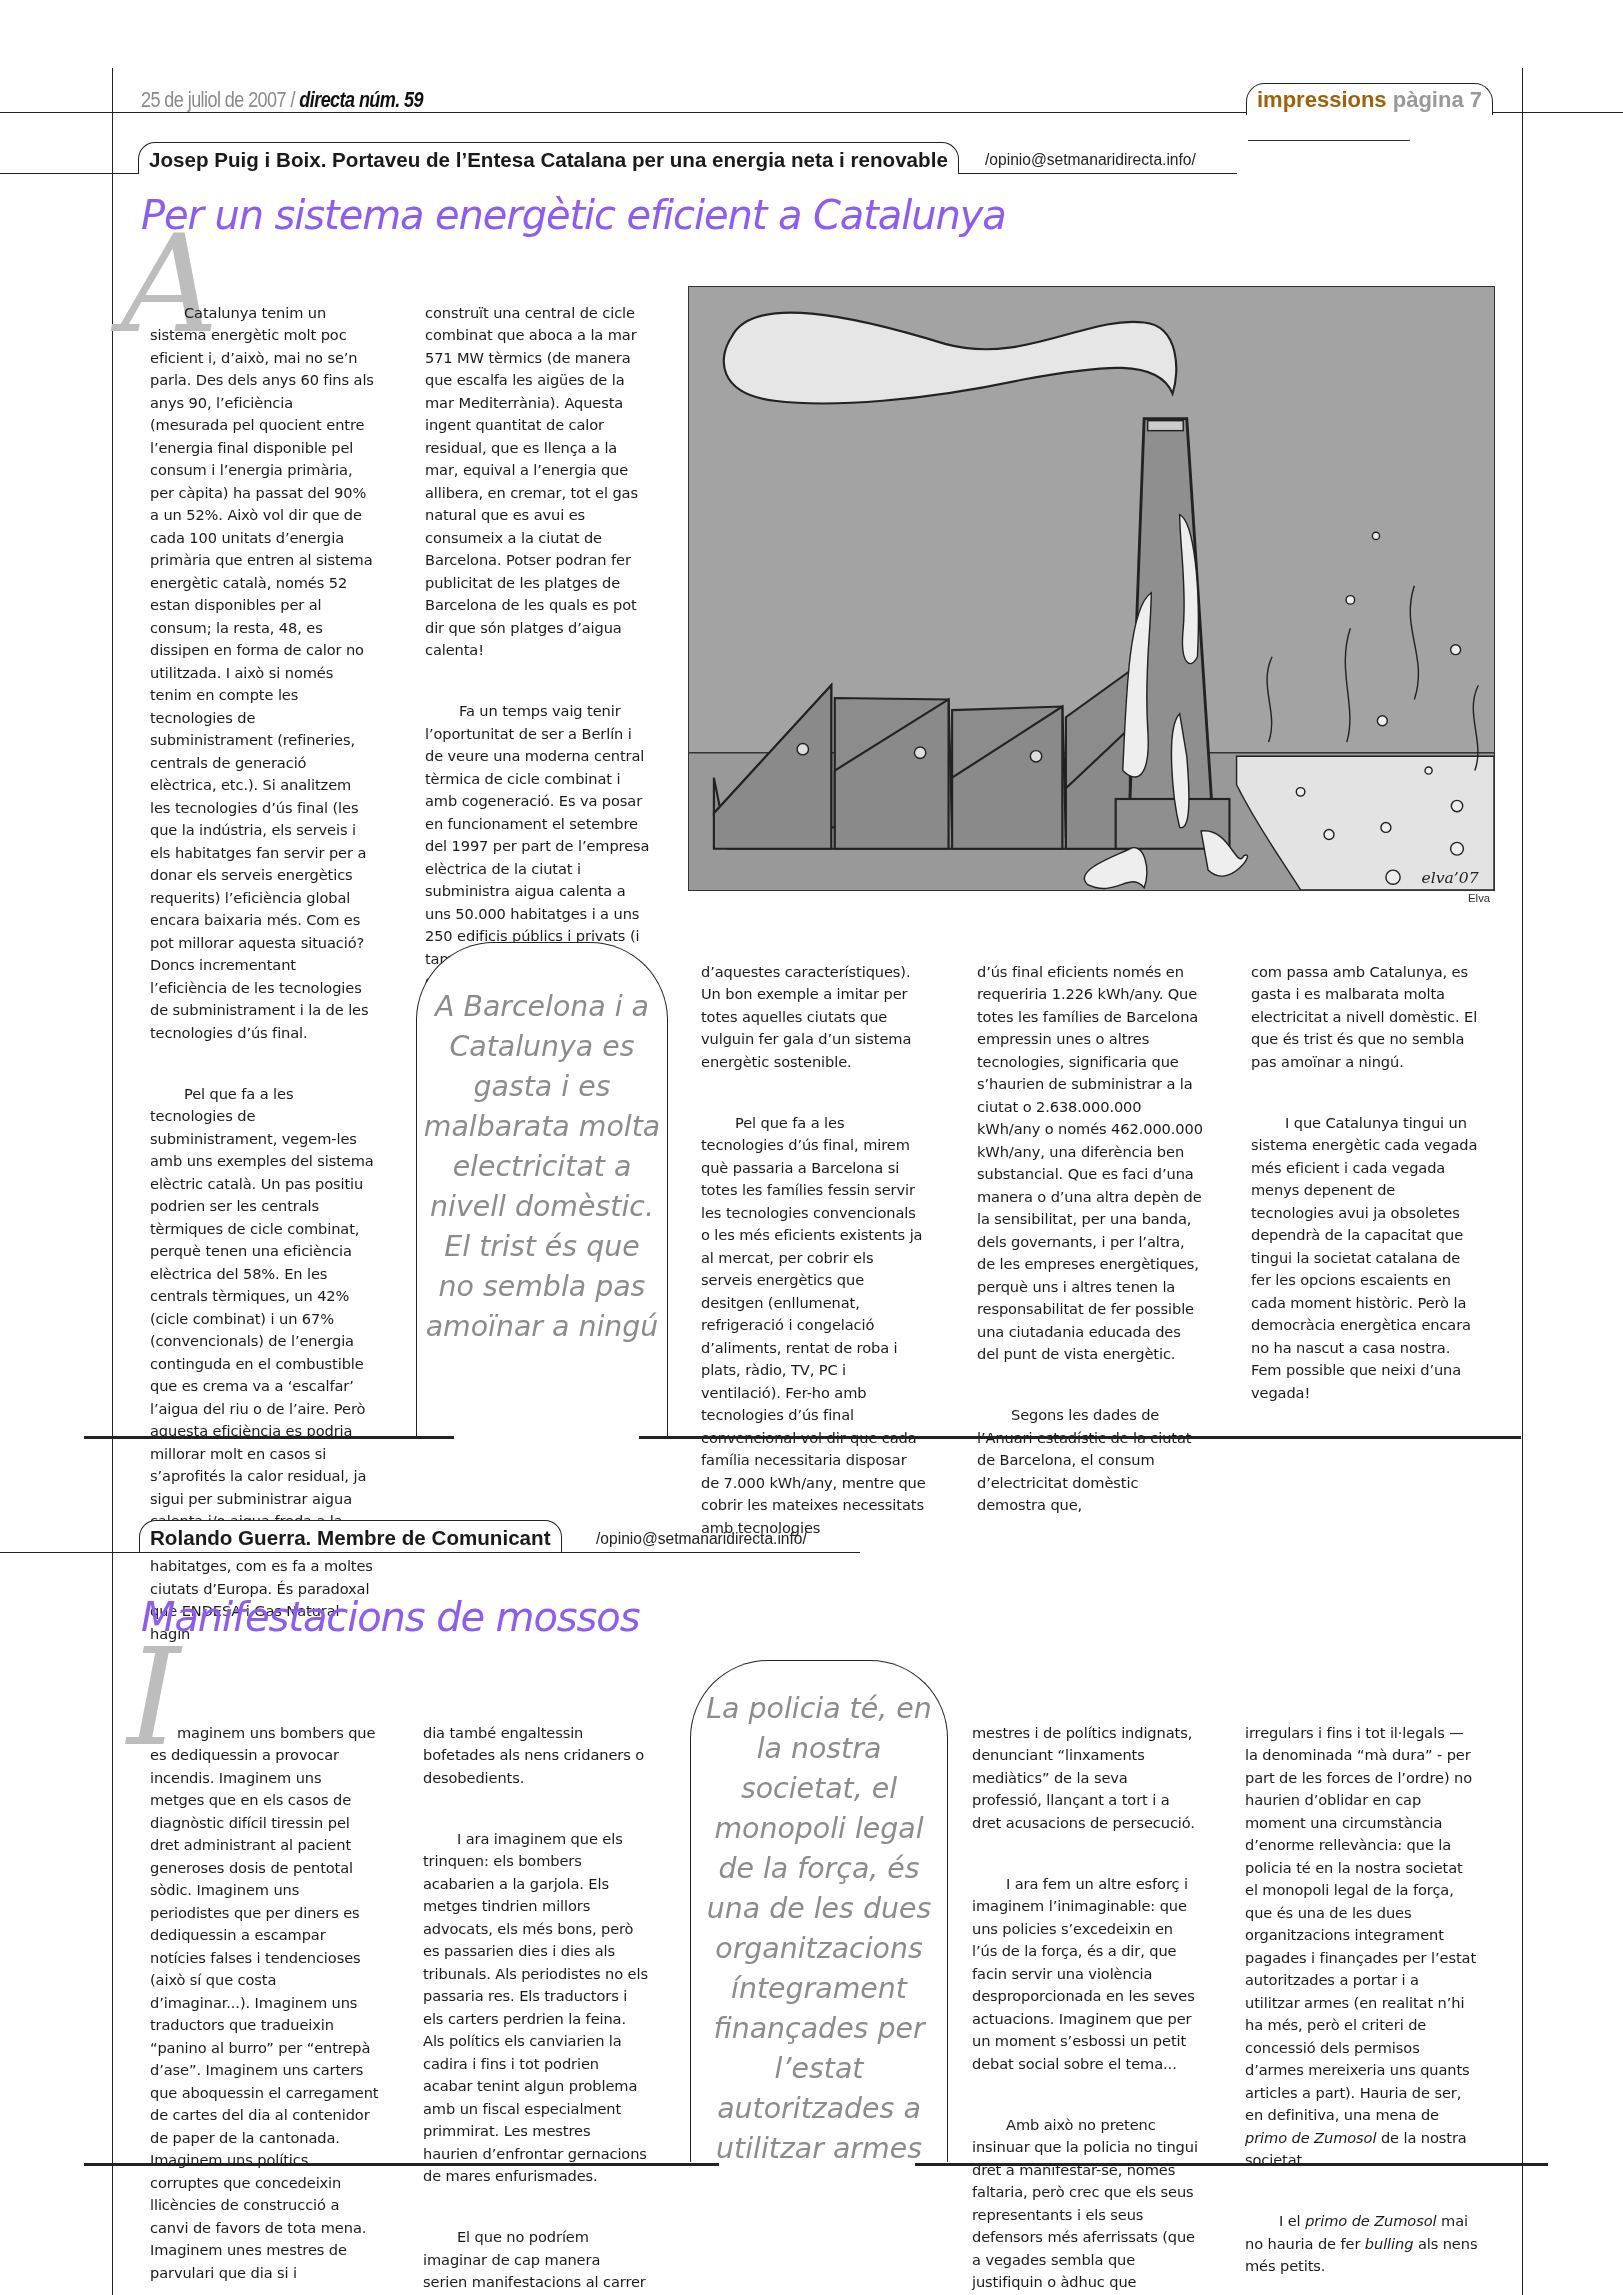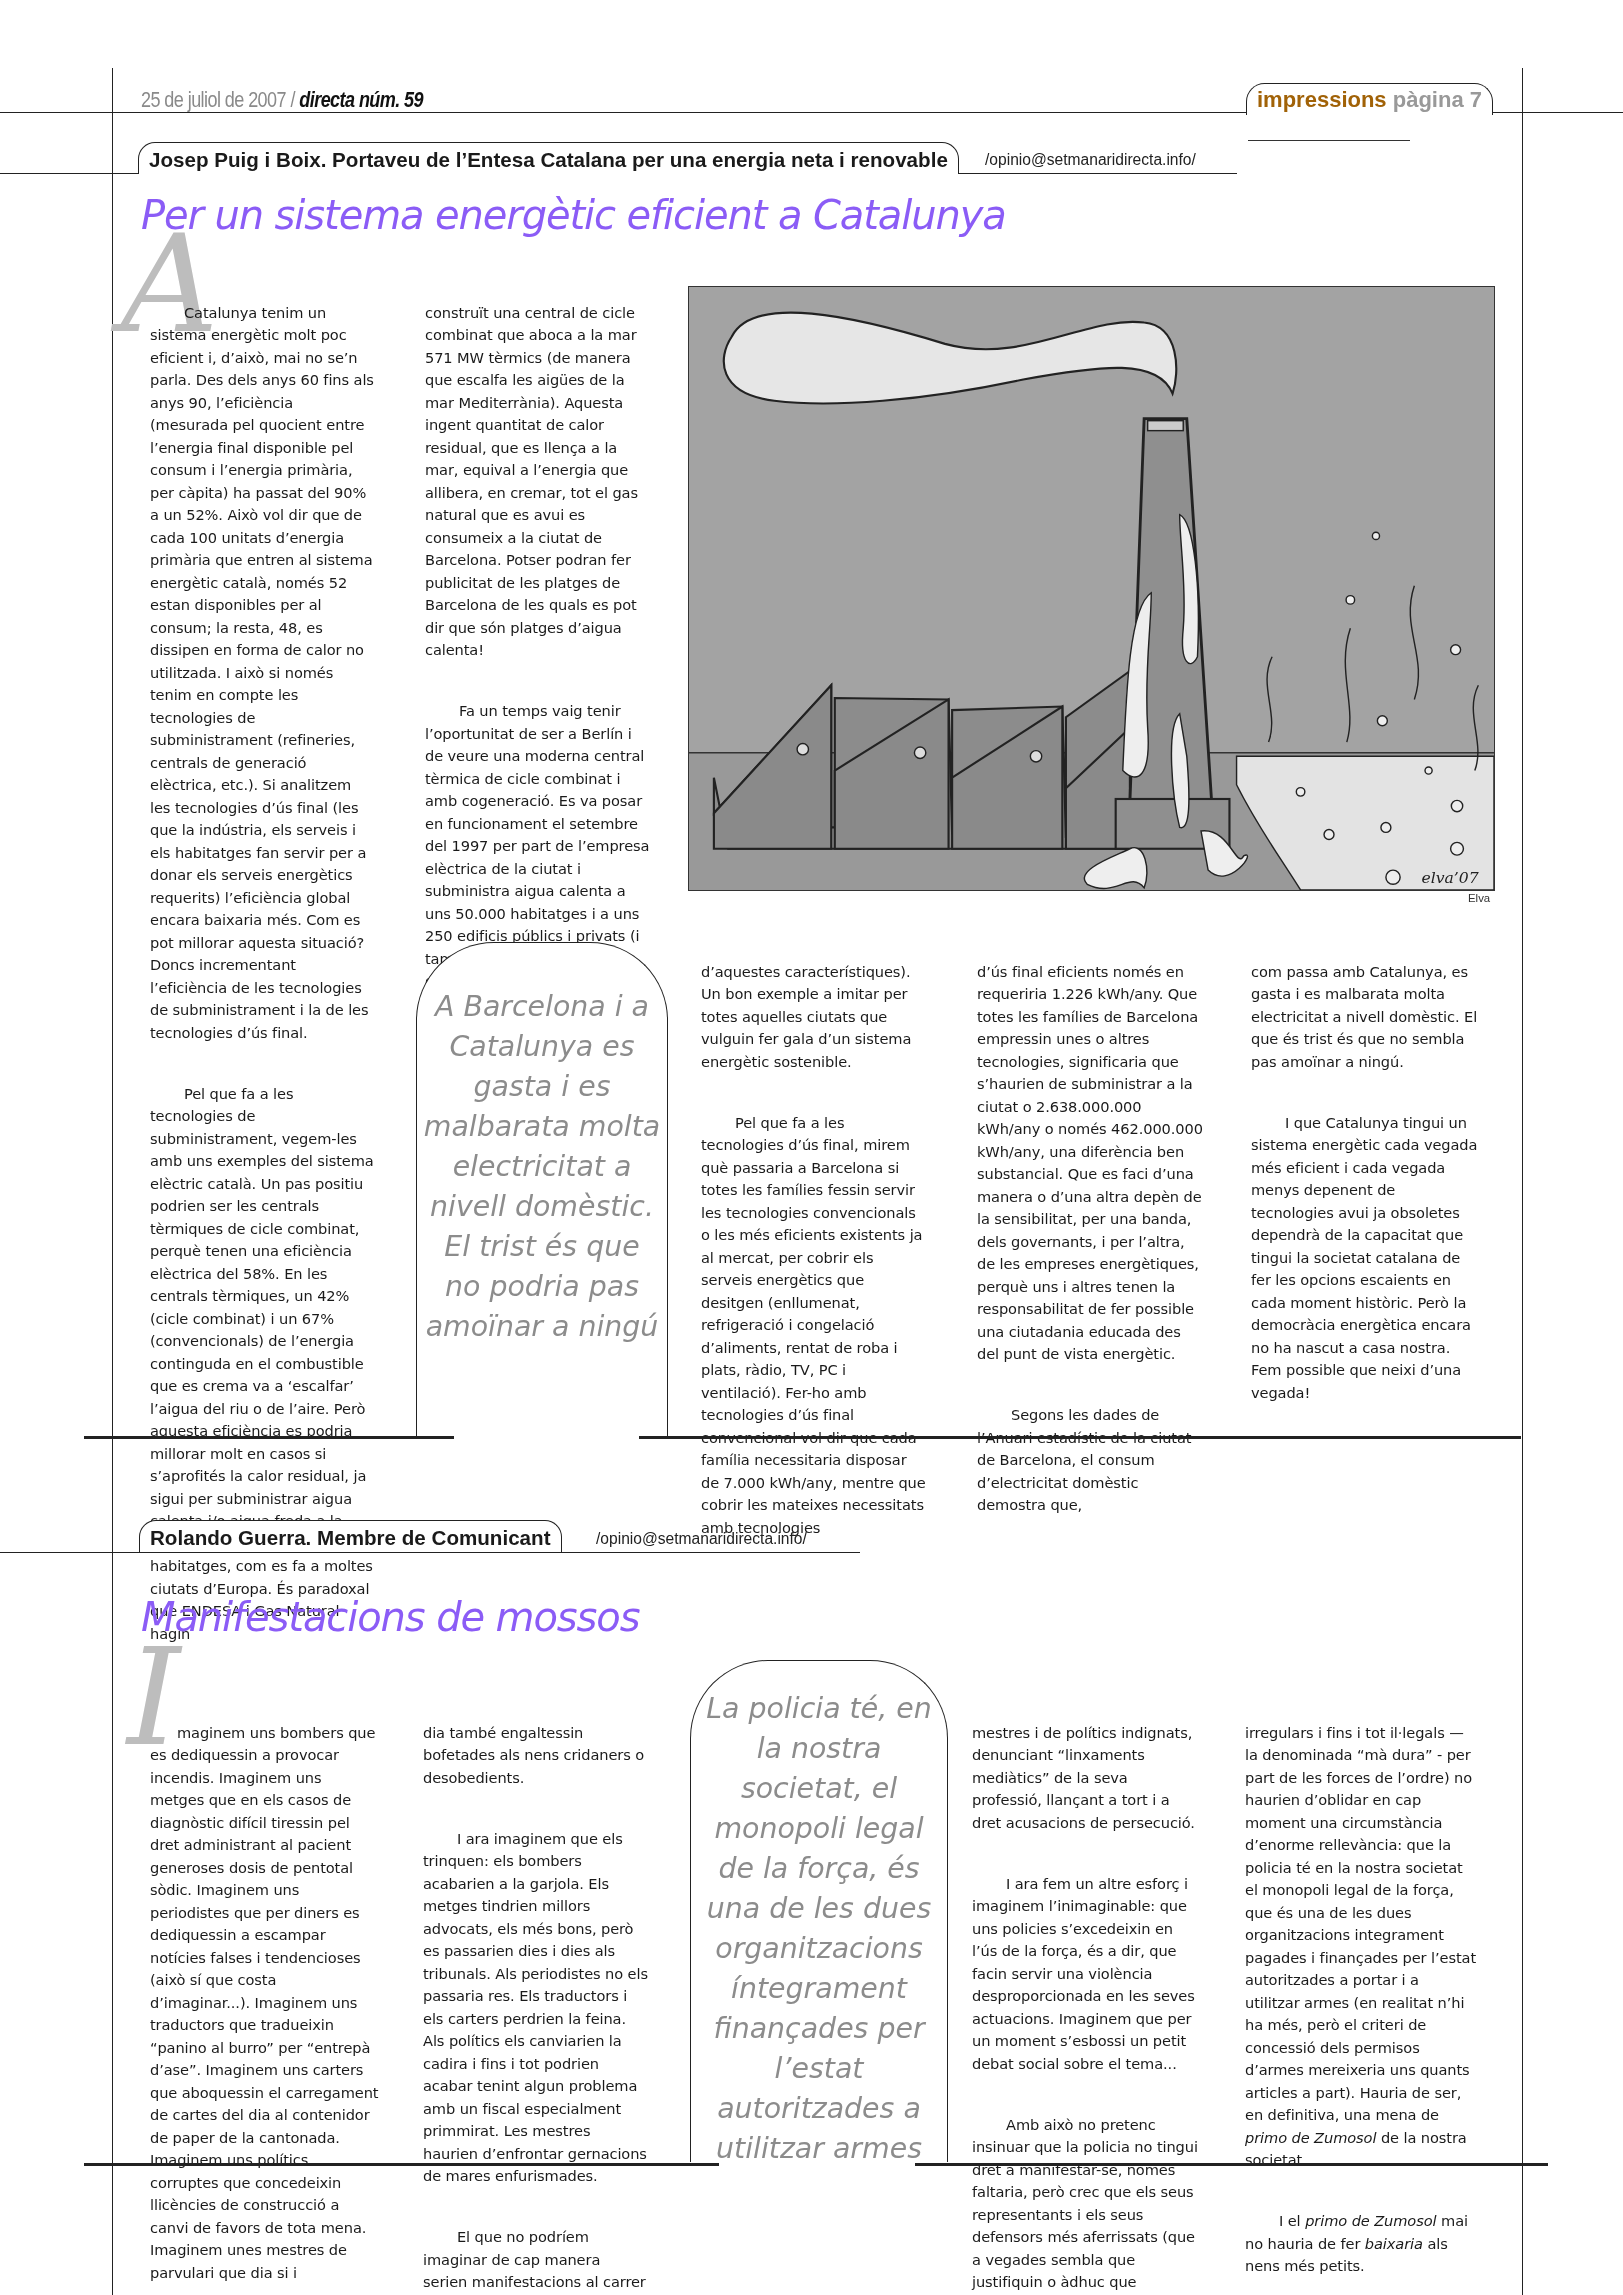--- a/index.html
+++ b/index.html
@@ -143,21 +143,21 @@
   <div class="col" style="left:969px; top:930px; width:242px;">
     <p>d’ús final eficients només en requeriria 1.226 kWh/any. Que totes les famílies de Barcelona empressin unes o altres tecnologies, significaria que s’haurien de subministrar a la ciutat o 2.638.000.000 kWh/any o només 462.000.000 kWh/any, una diferència ben substancial. Que es faci d’una manera o d’una altra depèn de la sensibilitat, per una banda, dels governants, i per l’altra, de les empreses energètiques, perquè uns i altres tenen la responsabilitat de fer possible una ciutadania educada des del punt de vista energètic.</p>
     <p class="ind">Segons les dades de l’Anuari estadístic de la ciutat de Barcelona, el consum d’electricitat domèstic demostra que,</p>
   </div>
   <div class="col" style="left:1243px; top:930px; width:245px;">
     <p>com passa amb Catalunya, es gasta i es malbarata molta electricitat a nivell domèstic. El que és trist és que no sembla pas amoïnar a ningú.</p>
     <p class="ind">I que Catalunya tingui un sistema energètic cada vegada més eficient i cada vegada menys depenent de tecnologies avui ja obsoletes dependrà de la capacitat que tingui la societat catalana de fer les opcions escaients en cada moment històric. Però la democràcia energètica encara no ha nascut a casa nostra. Fem possible que neixi d’una vegada!</p>
   </div>
 
   <div class="pull" style="left:416px; top:942px; width:250px; height:496px;">
-    <div style="padding:44px 5.7px 0 5.7px;">A Barcelona i a Catalunya es gasta i es malbarata molta electricitat a nivell domèstic. El trist és que no podria pas amoïnar a ningú</div>
+    <div style="padding:44px 5.7px 0 5.7px;">A Barcelona i a Catalunya es gasta i es malbarata molta electricitat a nivell domèstic. El trist és que no sembla pas amoïnar a ningú</div>
   </div>
   <div class="hline" style="left:84px; top:1436px; width:370px; height:2.8px;"></div>
   <div class="hline" style="left:639px; top:1436px; width:882px; height:2.8px;"></div>
 </div>
 
 <div class="abs" style="left:0;top:0;width:0;height:0;">
   <div class="hline" style="left:0; top:1552px; width:860px; height:1.4px;"></div>
   <div class="abs byline" style="left:139px; top:1520px;">
     <span>Rolando Guerra. Membre de Comunicant</span>
   </div>
@@ -180,19 +180,19 @@
     <div style="padding:28.4px 4.3px 0 4.3px;">La policia té, en la nostra societat, el monopoli legal de la força, és una de les dues organitzacions íntegrament finançades per l’estat autoritzades a utilitzar armes</div>
   </div>
 
   <div class="col" style="left:964px; top:1691px; width:245px;">
     <p>mestres i de polítics indignats, denunciant “linxaments mediàtics” de la seva professió, llançant a tort i a dret acusacions de persecució.</p>
     <p class="ind">I ara fem un altre esforç i imaginem l’inimaginable: que uns policies s’excedeixin en l’ús de la força, és a dir, que facin servir una violència desproporcionada en les seves actuacions. Imaginem que per un moment s’esbossi un petit debat social sobre el tema...</p>
     <p class="ind">Amb això no pretenc insinuar que la policia no tingui dret a manifestar-se, només faltaria, però crec que els seus representants i els seus defensors més aferrissats (que a vegades sembla que justifiquin o àdhuc que fomentin comportaments</p>
   </div>
   <div class="col" style="left:1237px; top:1691px; width:249px;">
     <p><span>irregulars i fins i tot il·legals — la denominada “mà dura” - per part de les forces de l’ordre) no haurien d’oblidar en cap moment una circumstància d’enorme rellevància: que la policia té en la nostra societat el monopoli legal de la força, que és una de les dues organitzacions integrament pagades i finançades per l’estat autoritzades a portar i a utilitzar armes (en realitat n’hi ha més, però el criteri de concessió dels permisos d’armes mereixeria uns quants articles a part). Hauria de ser, en definitiva, una mena de </span><i>primo de Zumosol</i><span> de la nostra societat.</span></p>
-    <p class="ind"><span>I el </span><i>primo de Zumosol</i><span> mai no hauria de fer </span><i>baixaria</i><span> als nens més petits.</span></p>
+    <p class="ind"><span>I el </span><i>primo de Zumosol</i><span> mai no hauria de fer </span><i>bulling</i><span> als nens més petits.</span></p>
   </div>
 
   <div class="hline" style="left:84px; top:2163px; width:635px; height:2.8px;"></div>
   <div class="hline" style="left:915px; top:2163px; width:633px; height:2.8px;"></div>
 </div>
 
 
 </body></html>

